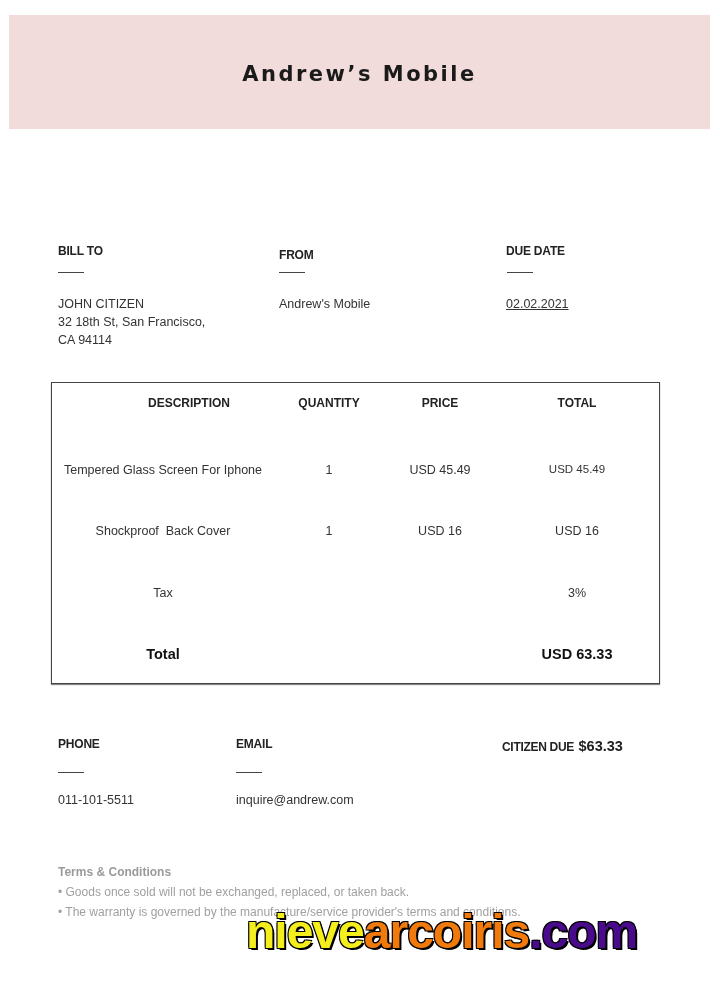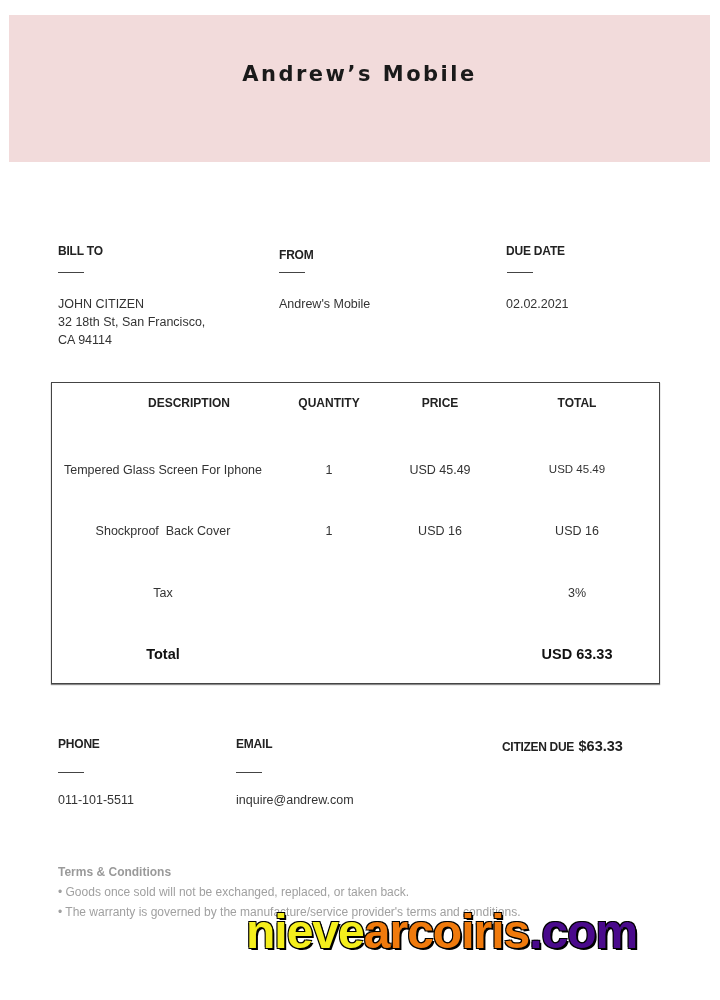--- a/index.html
+++ b/index.html
@@ -1,21 +1,21 @@
 <!DOCTYPE html>
 <html><head>
   <meta charset="utf-8">
   <style>
     html, body { margin: 0; padding: 0; }
     body {
       width: 720px; height: 1000px; position: relative; overflow: hidden;
       background: #ffffff; font-family: "Liberation Sans", sans-serif; color: #222;
     }
     .header-band {
-      position: absolute; left: 9px; top: 15px; width: 701px; height: 147px;
+      position: absolute; left: 9px; top: 15px; width: 701px; height: 114px;
       background: #f2dbdb;
     }
     .shop-name {
       position: absolute; left: 0; right: 0; top: 47px; text-align: center;
       font-family: "DejaVu Sans", sans-serif; font-size: 21px; font-weight: 600;
       letter-spacing: 2.5px; color: #1a1a1a;
     }
     .subtitle {
       position: absolute; left: 0; right: 0; top: 118px; text-align: center;
       font-size: 14px; font-weight: bold; color: #222; letter-spacing: -0.3px;
@@ -73,21 +73,21 @@
   <div>32 18th St, San Francisco,</div>
   <div>CA 94114</div>
 </div>
 
 <div class="label" style="left:279px; top:248px;">FROM</div>
 <div class="dash" style="left:279px; top:272px;"></div>
 <div class="val" style="left:279px; top:295px;">Andrew's Mobile</div>
 
 <div class="label" style="left:506px; top:244px;">DUE DATE</div>
 <div class="dash" style="left:507px; top:272px;"></div>
-<div class="val" style="left:506px; top:295px;">02.02.2021</div>
+<div class="val" style="left:506px; top:295px;text-decoration:underline;">02.02.2021</div>
 
 <div class="invoice-table">
   <div class="cell th" style="left:111px; top:13px;margin-left:26px;">DESCRIPTION</div>
   <div class="cell th" style="left:277px; top:13px;">QUANTITY</div>
   <div class="cell th" style="left:388px; top:13px;">PRICE</div>
   <div class="cell th" style="left:525px; top:13px;">TOTAL</div>
 
   <div class="cell" style="left:111px; top:80px;">Tempered Glass Screen For Iphone</div>
   <div class="cell" style="left:277px; top:80px;">1</div>
   <div class="cell" style="left:388px; top:80px;">USD 45.49</div>

